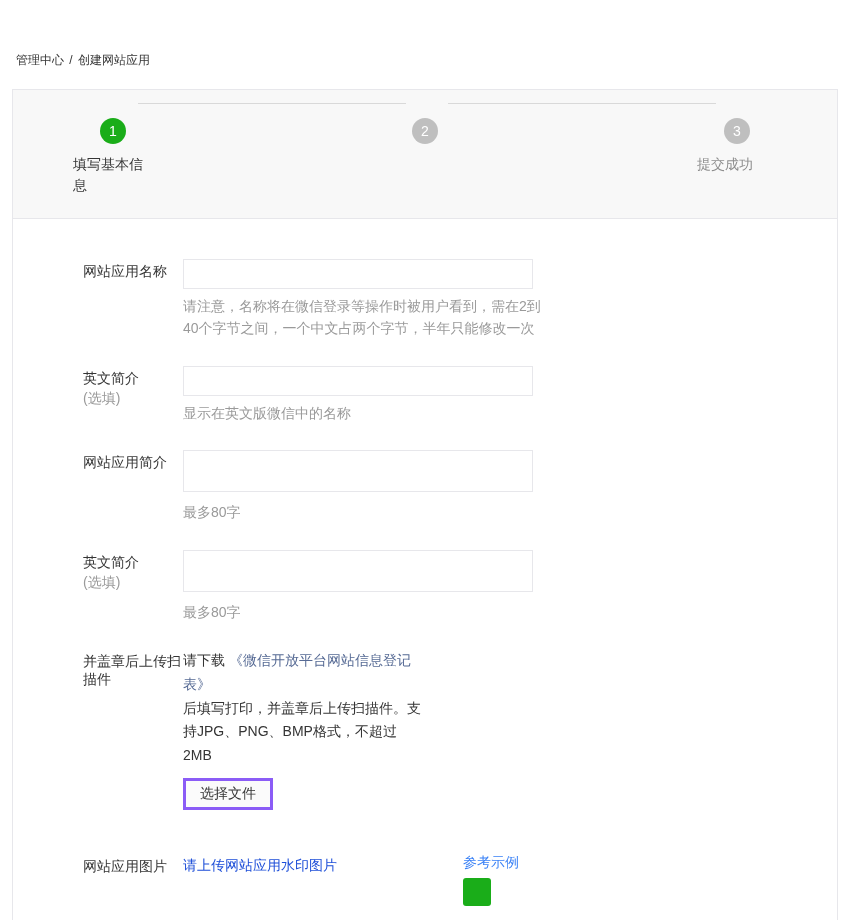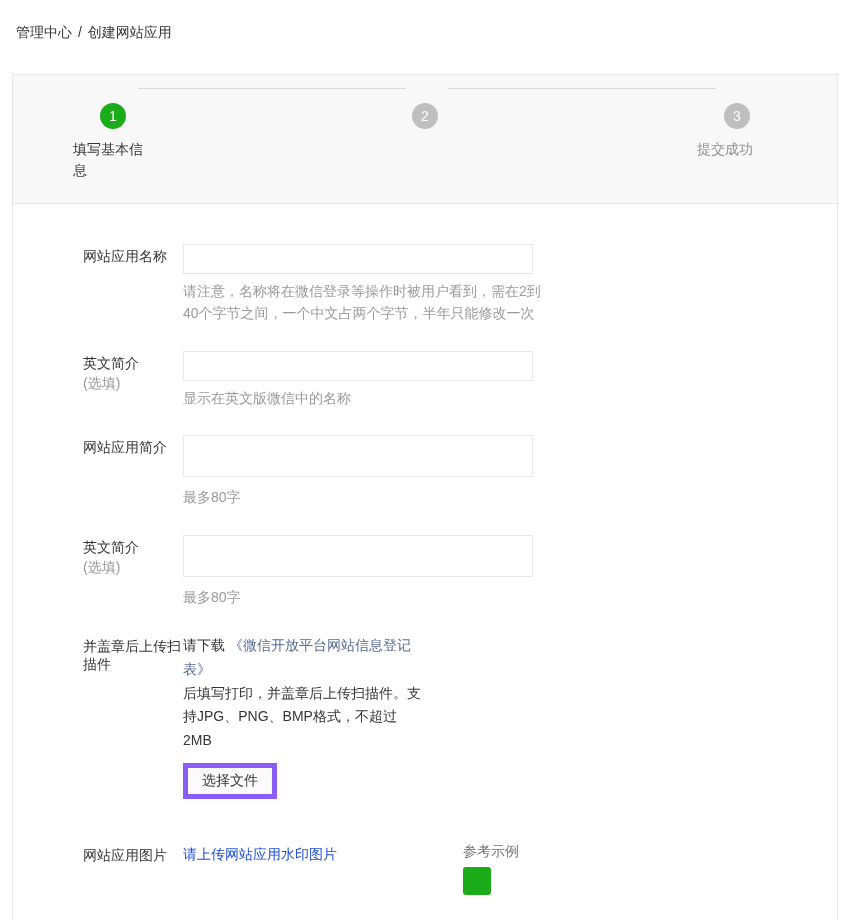--- a/index.html
+++ b/index.html
@@ -8,23 +8,24 @@
       padding: 0;
     }
     body {
       font-family: "Microsoft YaHei", "PingFang SC", Arial, sans-serif;
       font-size: 14px;
       background: #ffffff;
       width: 854px;
       color: #353535;
     }
     .breadcrumb {
-      padding: 24px 16px;
-      font-size: 14px;
-      color: #353535;
+      padding: 12px 16px;
+      font-size: 12px;
+      color: #353535;
+      margin-top: 40px;
     }
     .breadcrumb .sep {
       margin: 0 2px;
     }
     .container {
       margin: 8px 16px 0 12px;
       border: 1px solid #e7e7eb;
       padding: 0 0 40px 0;
       min-height: 870px;
       background: #fff;
@@ -140,41 +141,41 @@
       font-size: 14px;
       line-height: 1.7;
       max-width: 240px;
     }
     .form-link {
       color: #576b95;
       text-decoration: none;
     }
     .file-button {
       display: inline-block;
-      border: 5px solid #8b5cf6;
+      border: 3px solid #8b5cf6;
       background: #fbfbfb;
       padding: 4px 14px;
       font-size: 14px;
       color: #353535;
       cursor: pointer;
       margin-top: 10px;
     }
     .image-section {
       display: flex;
       gap: 40px;
       margin-bottom: 28px;
     }
     .image-left {
       width: 240px;
     }
     .image-right {
       color: #9a9a9a;
     }
     .example-label {
-      color: #737373;
+      color: #3b82f6;
       font-size: 14px;
       margin-bottom: 6px;
     }
     .wechat-icon-small {
       width: 28px;
       height: 28px;
       background: #1aad19;
       border-radius: 3px;
       display: inline-flex;
       align-items: center;

